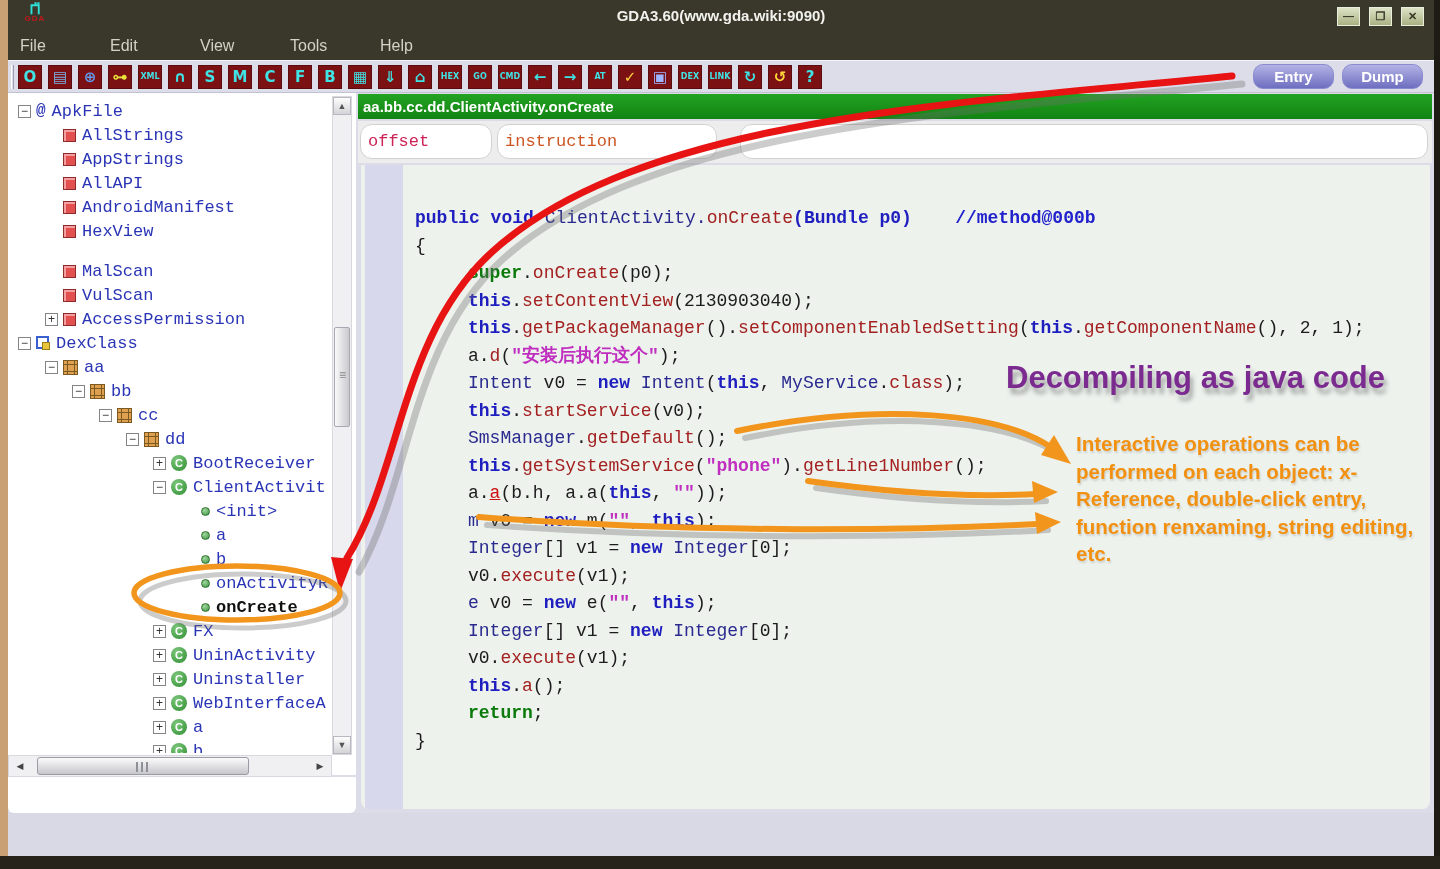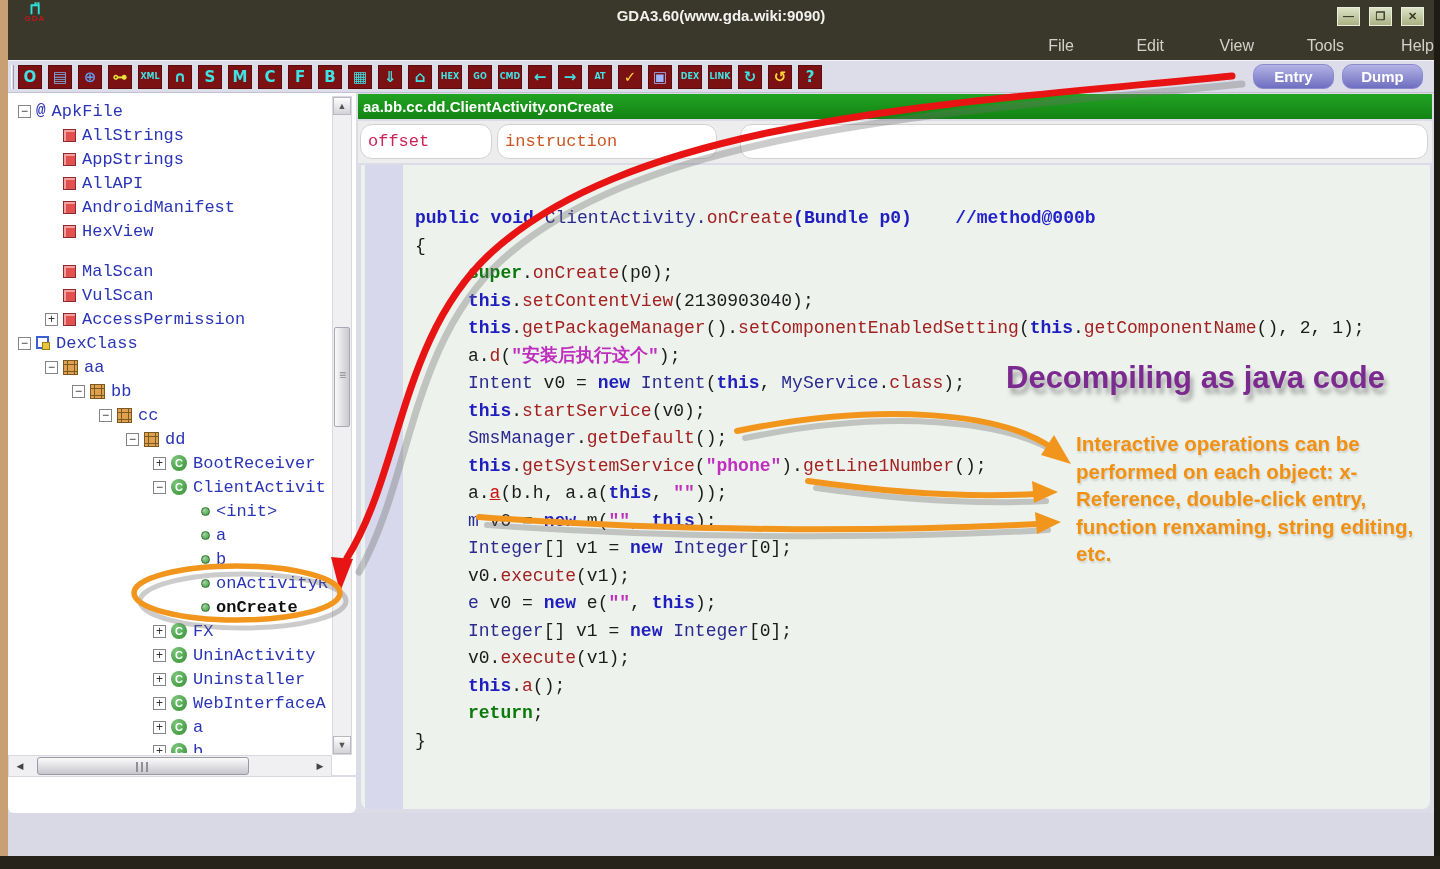--- a/index.html
+++ b/index.html
@@ -13,21 +13,21 @@
   
   .titlebar { position:absolute; left:0; top:0; width:100%; height:32px; background:#3a382b; }
   .app-logo { position:absolute; left:10px; top:2px; width:34px; height:28px; text-align:center; }
   .app-logo .robot { color:#2fe0d8; font-size:15px; font-weight:bold; line-height:13px; display:block; }
   .app-logo .gda { color:#c01818; font-size:8px; font-weight:bold; line-height:8px; display:block; letter-spacing:1px; }
   .win-title { position:absolute; left:0; top:7px; width:100%; text-align:center; color:#f2f2ee; font-size:15px; font-weight:bold; }
   .win-controls { position:absolute; right:10px; top:7px; display:flex; gap:9px; }
   .win-btn { width:23px; height:19px; background:linear-gradient(#dde3c6,#a9b183); border:1px solid #e8eedb; color:#3a3a28; font-size:11px; font-weight:bold; text-align:center; line-height:17px; }
 
   
-  .menubar { position:absolute; left:0; top:32px; width:100%; height:28px; background:#3a382b; padding-left:28px;text-align:right; }
+  .menubar { position:absolute; left:0; top:32px; width:100%; height:28px; background:#3a382b; padding-left:12px; }
   .menu-item { display:inline-block; width:90px; color:#d2d2c8; font-size:16px; line-height:27px; }
 
   
   .toolbar { position:absolute; left:0; top:60px; width:100%; height:33px; background:#dddde9; border-top:1px solid #f4f4fa; border-bottom:1px solid #c2c2d2; }
   .tb-handle { position:absolute; left:3px; top:4px; width:3px; height:24px; border-left:1px solid #ffffff; border-right:1px solid #9a9ab0; }
   .tb-icons { position:absolute; left:10px; top:4px; display:flex; }
   .tbtn { width:24px; height:24px; margin-right:6px; background:#7c1114; border:1px solid #5a0c0e; color:#3fe3e3; font-weight:bold; font-size:15px; line-height:22px; text-align:center; font-family:"DejaVu Sans",sans-serif; }
   .tbtn.small { font-size:8px; letter-spacing:0; }
   .hud-btn { position:absolute; top:3px; width:81px; height:25px; border-radius:10px; background:linear-gradient(#b3b3e6,#6e6ec0); border:1px solid #8b8bd0; color:#ffffff; font-weight:bold; font-size:15px; text-align:center; line-height:23px; }
   #entry-btn { right:100px;margin-left:35px; } #dump-btn { right:11px; }

